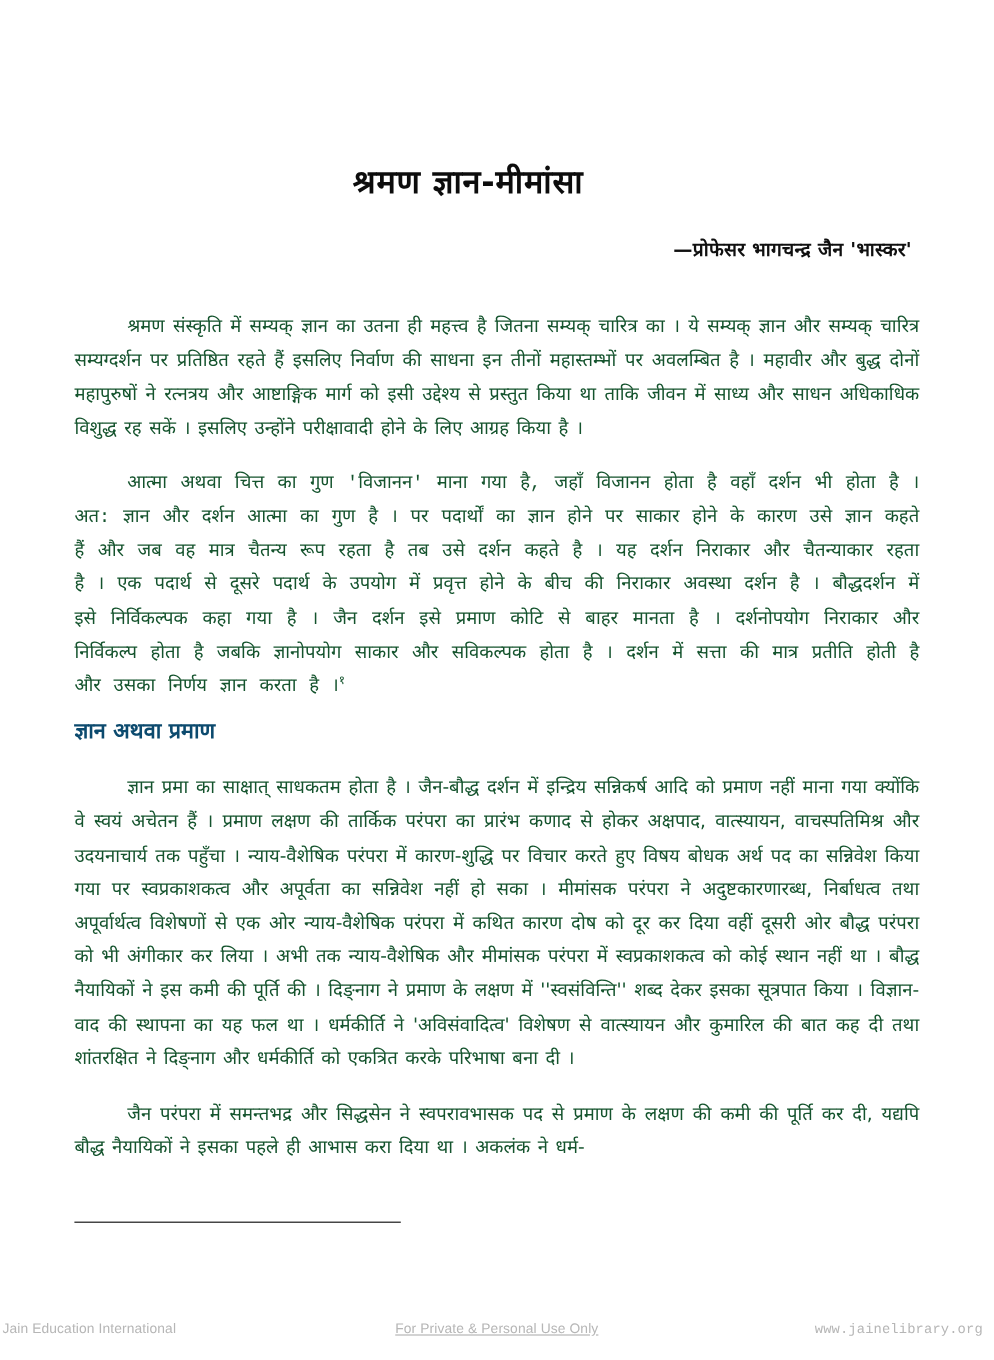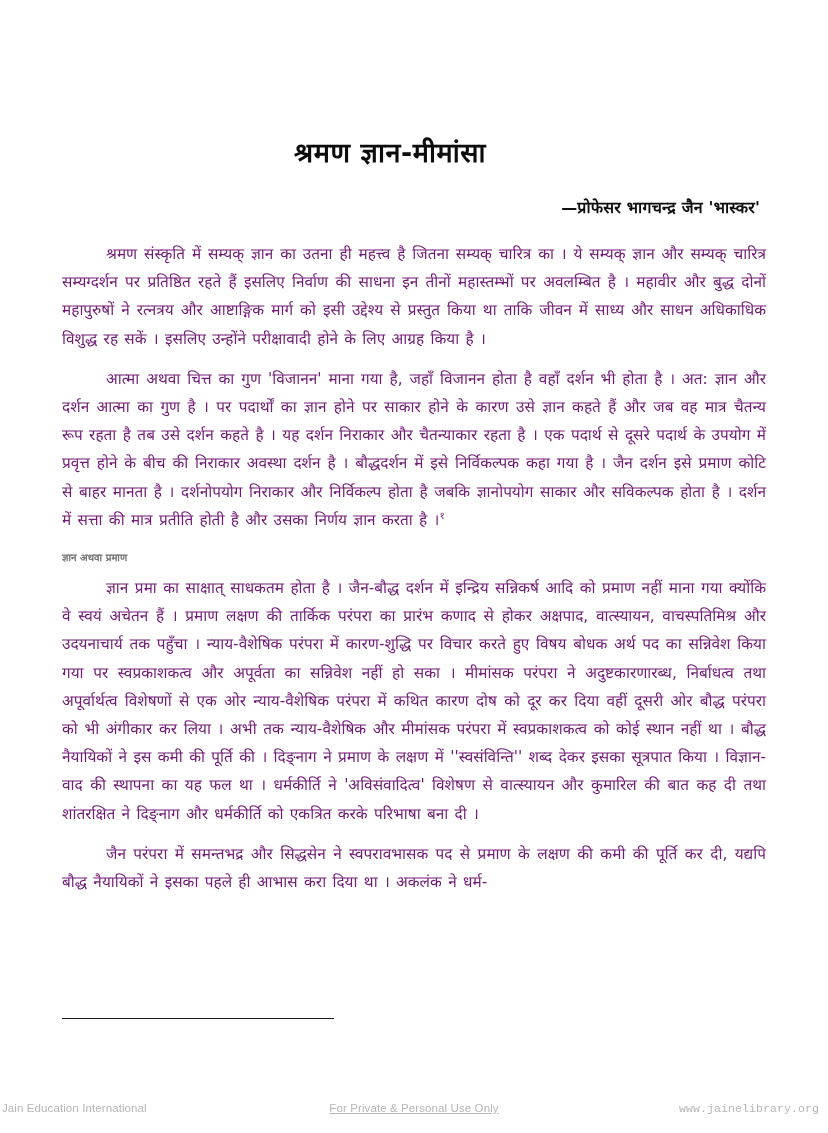--- a/index.html
+++ b/index.html
@@ -55,39 +55,39 @@
 
   
   .body-col {
     position: absolute;
     left: 62px;
     top: 240px;
     width: 704px;
   }
 
   p.para {
-    margin: 0 0 12px 0;
+    margin: 18px 0 12px 0;
     font-family: "DejaVu Sans", sans-serif;
     font-size: 15.4px;
     line-height: 28.2px;
     text-align: justify;
     text-justify: inter-word;
     word-spacing: 1.4px;
-    color: #701a75;
+    color: #14532d;
     text-indent: 44px;
   }
-  p.para.tight { margin-bottom: 10px; }
+  p.para.tight { margin-bottom: 10px; font-family: Liberation Mono, monospace; }
 
   .section-head {
     margin: 4px 0 2px 0;
     font-family: "DejaVu Sans", sans-serif;
-    font-size: 10px;
+    font-size: 18px;
     font-weight: 700;
     line-height: 28px;
-    color: #737373;
+    color: #0c4a6e;
     text-indent: 0;
   }
 
   sup.fn-ref {
     font-size: 10px;
     vertical-align: super;
     line-height: 0;
   }
 
   

